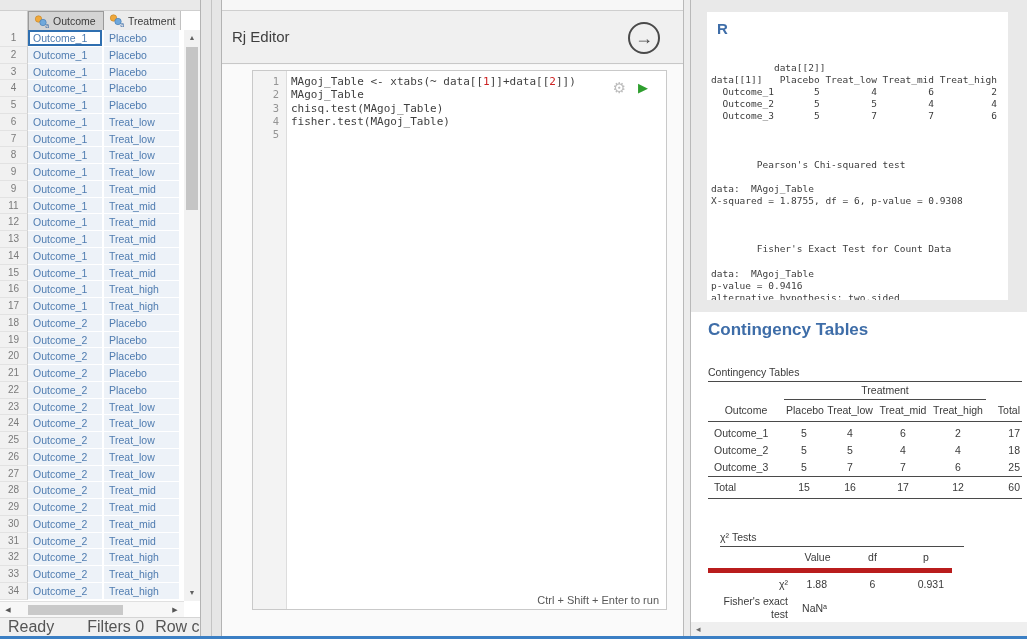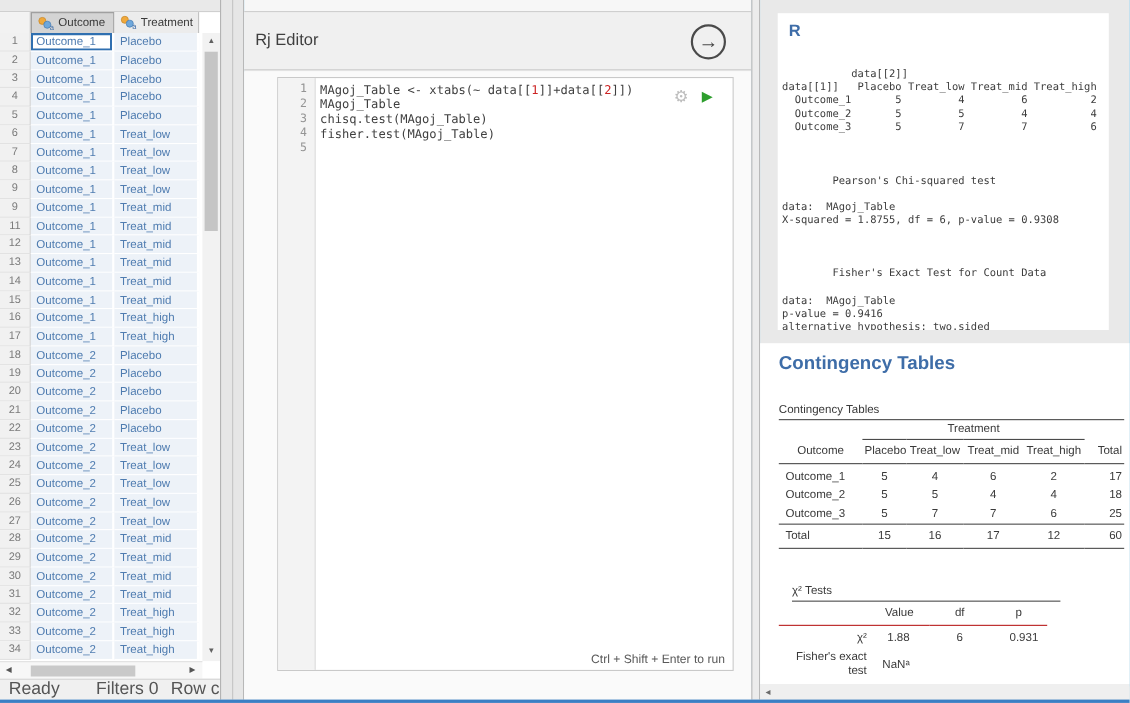--- a/index.html
+++ b/index.html
@@ -72,21 +72,21 @@
   .t2 { width:244px; }
   th, td { font-size:10.5px; color:#3a3a3a; font-weight:normal; padding:2px 2px; line-height:13px; }
   .t1 thead .grp { text-align:center; border-bottom:1px solid #4a4a4a; }
   .t1 thead tr.h2 th { border-bottom:1px solid #4a4a4a; padding-bottom:4px; padding-top:4px; }
   .t1 .c0 { text-align:center; }
   .t1 td.c0 { text-align:left; padding-left:6px; }
   .t1 .cm { text-align:center; }
   .t1 .ct { text-align:right; padding-right:2px; }
   .t1 tr.totalrow td { border-top:1px solid #4a4a4a; border-bottom:1px solid #4a4a4a; padding-top:4px; padding-bottom:4px; }
   .t1 tbody tr:first-child td { padding-top:5px; }
-  .t2 thead th { border-bottom:1px solid #b91c1c; padding-top:4px; padding-bottom:4px; text-align:center; }
+  .t2 thead th { border-bottom:5px solid #b91c1c; padding-top:4px; padding-bottom:4px; text-align:center; }
   .t2 td.l0 { text-align:right; }
   .t2 td.v { text-align:right; padding-right:18px; }
   .t2 td.d { text-align:center; }
   .t2 td.p { text-align:right; padding-right:8px; }
   .t2 tbody tr:first-child td { padding-top:5px; }
   .t2 tbody tr:last-child td { border-bottom:1px solid #4a4a4a; padding-bottom:5px; }
   .res-scroll { position:absolute; left:0; top:622px; width:336px; height:14px; background:#efefef; }
   .res-scroll span { position:absolute; left:5px; top:0; font-size:9px; color:#6b6b6b; line-height:14px; }
 
   .bottom-line { position:absolute; left:0; top:636px; width:1027px; height:3px; background:#3b7fc4; }

